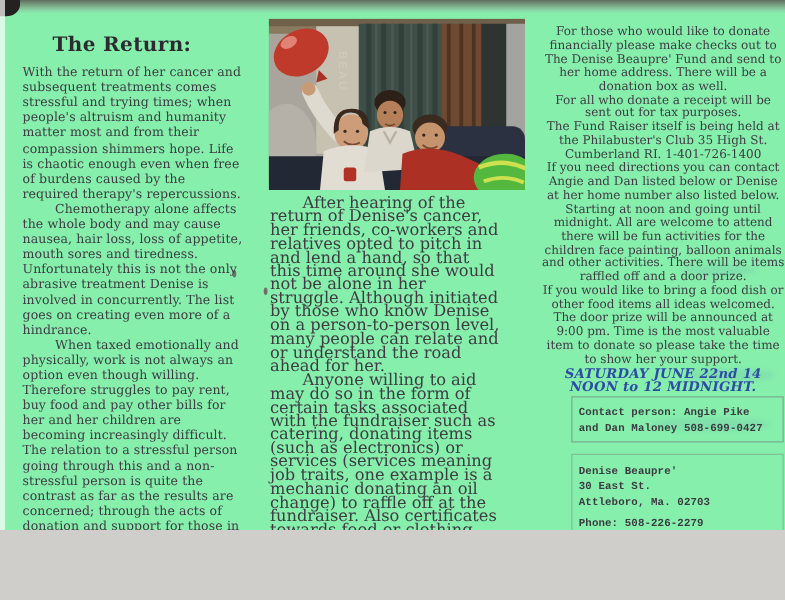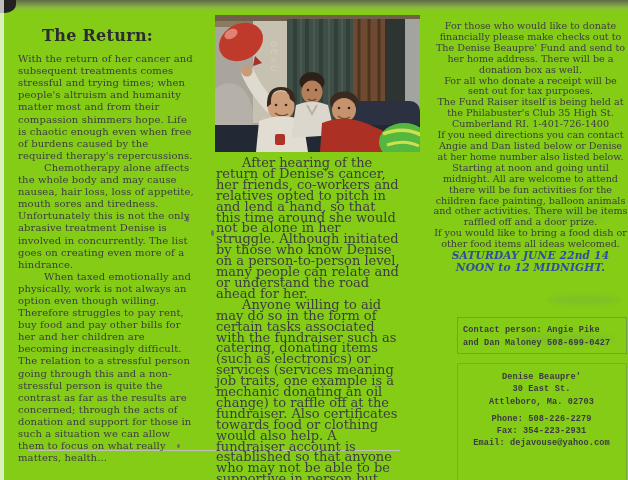--- a/index.html
+++ b/index.html
@@ -1,19 +1,19 @@
 <!DOCTYPE html>
 <html><head>
 <meta charset="utf-8">
 <style>
   html,body { margin:0; padding:0; background:#cfcecb; }
   .page {
-    position:relative; width:628px; height:480px; overflow:hidden;
+    position:relative; width:628px; height:424px; overflow:hidden;
     background:linear-gradient(105deg,#e5e3df 0%, #eae8e4 45%, #edecе8 100%);
-    background-color:#84cc16;
+    background-color:#86efac;
     font-family:"DejaVu Serif", serif; color:#3d3d42;
   }
   
   .top-band { position:absolute; left:0; top:0; width:628px; height:11px;
     background:linear-gradient(to bottom, rgba(90,88,84,0.85), rgba(150,148,143,0.35) 70%, rgba(150,148,143,0)); }
   .corner-blob { position:absolute; left:0; top:0; width:16px; height:13px; background:#232220; border-radius:0 0 70% 0; }
   .left-edge { position:absolute; left:0; top:0; width:4px; height:480px; background:rgba(255,255,255,0.7); }
   .fold-line { position:absolute; left:28px; top:450px; width:372px; height:1px; background:#c1beb7; }
   .speck { position:absolute; background:#6f6f6a; border-radius:50%; }
   .speck.s1 { left:186px; top:216px; width:3px; height:6px; }
@@ -46,21 +46,21 @@
   .photo svg { display:block; }
 
   
   .label-font { font-family:Liberation Mono, monospace; font-weight:bold; color:#3b3b42; }
   .contact-box { position:absolute; left:457px; top:317px; width:170px; height:37px;
     box-sizing:border-box; border:1px solid rgba(110,110,112,0.5);
     padding:6px 6px 0 5px; font-size:8.6px; line-height:13px; letter-spacing:0.1px; }
   .address-box { position:absolute; left:457px; top:363px; width:170px; height:130px;
     box-sizing:border-box; border:1px solid rgba(110,110,112,0.35);
     padding:7px 6px 0 5px; font-size:8.6px; letter-spacing:0.1px; }
-  .address-box .line { margin:0; line-height:12.3px;text-align:center; }
+  .address-box .line { margin:0; line-height:12.3px; }
   .address-box .gap { height:5px; }
 </style>
 </head>
 <body>
 
 <div class="page">
 
   <div class="top-band"></div>
   <div class="corner-blob"></div>
   <div class="left-edge"></div>
@@ -149,20 +149,21 @@
     <p>After hearing of the return of Denise's cancer, her friends, co-workers and relatives opted to pitch in and lend a hand, so that this time around she would not be alone in her struggle. Although initiated by those who know Denise on a person-to-person level, many people can relate and or understand the road ahead for her.</p>
     <p>Anyone willing to aid may do so in the form of certain tasks associated with the fundraiser such as catering, donating items (such as electronics) or services (services meaning job traits, one example is a mechanic donating an oil change) to raffle off at the fundraiser. Also certificates towards food or clothing would also help. A fundraiser account is established so that anyone who may not be able to be supportive in person but would like to, can aid financially, and of course for those who wish to do both.</p>
   </div>
 
   <div class="col-right">
     <p>For those who would like to donate financially please make checks out to The Denise Beaupre' Fund and send to her home address. There will be a donation box as well.</p>
     <p>For all who donate a receipt will be sent out for tax purposes.</p>
     <p>The Fund Raiser itself is being held at the Philabuster's Club 35 High St. Cumberland RI. 1-401-726-1400</p>
     <p>If you need directions you can contact Angie and Dan listed below or Denise at her home number also listed below. Starting at noon and going until midnight. All are welcome to attend there will be fun activities for the children face painting, balloon animals and other activities. There will be items raffled off and a door prize.</p>
     <p>If you would like to bring a food dish or other food items all ideas welcomed.</p>
+    <p>The door prize will be announced at 9:00 pm. Time is the most valuable item to donate so please take the time to show her your support.</p>
     <p class="date-line">SATURDAY JUNE 22nd 14 NOON to 12 MIDNIGHT.</p>
   </div>
 
   <div class="contact-box label-font">
     <span>Contact person: Angie Pike and Dan Maloney 508-699-0427</span>
   </div>
 
   <div class="address-box label-font">
     <p class="line">Denise Beaupre'</p>
     <p class="line">30 East St.</p>

